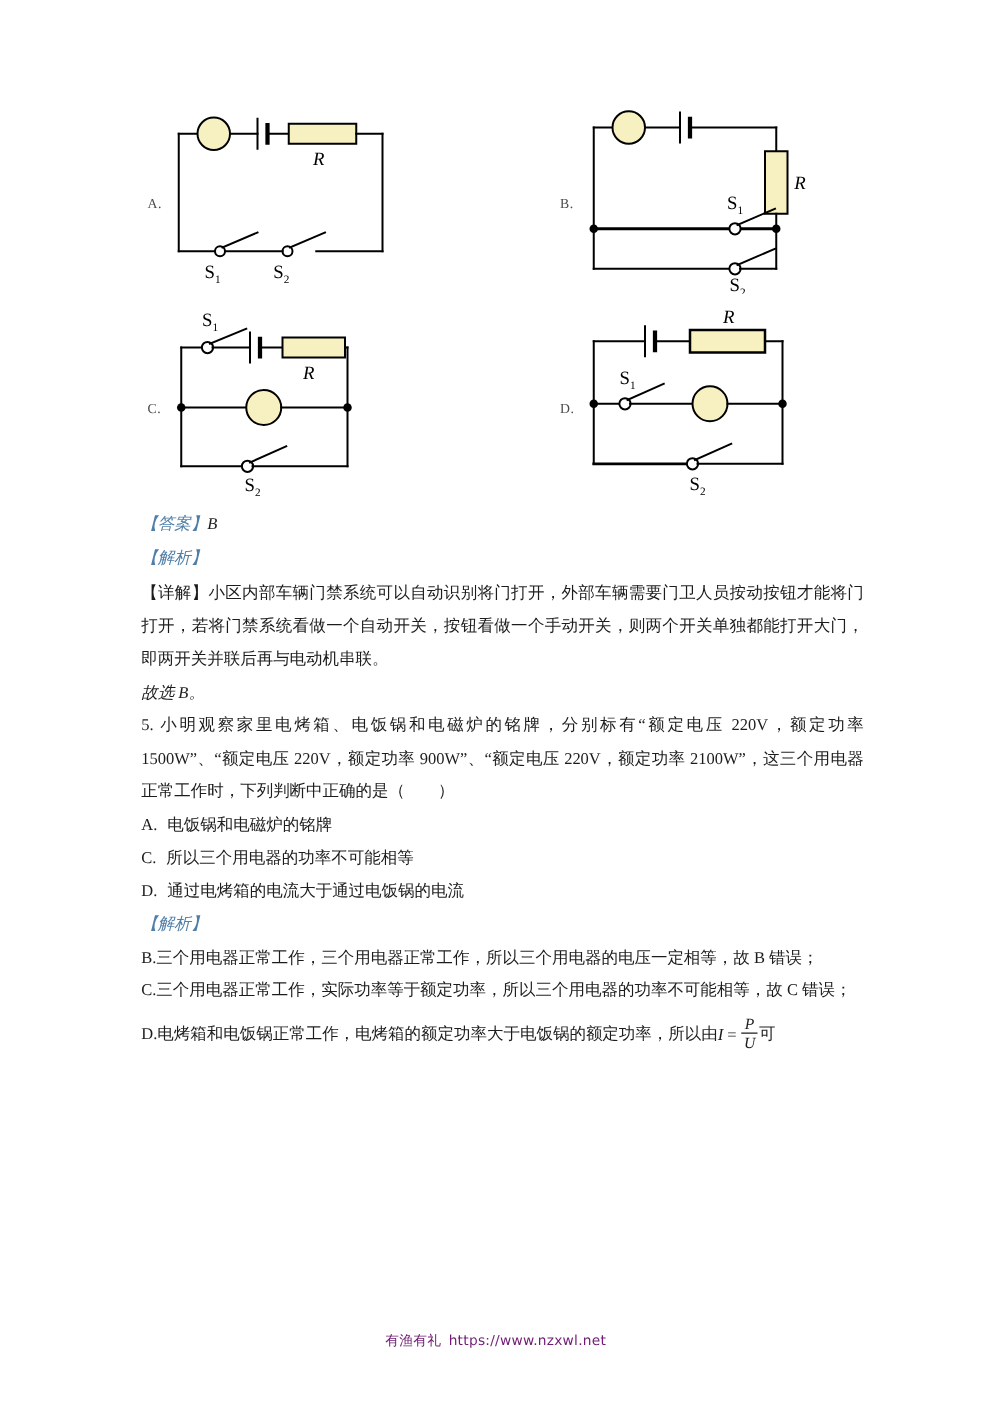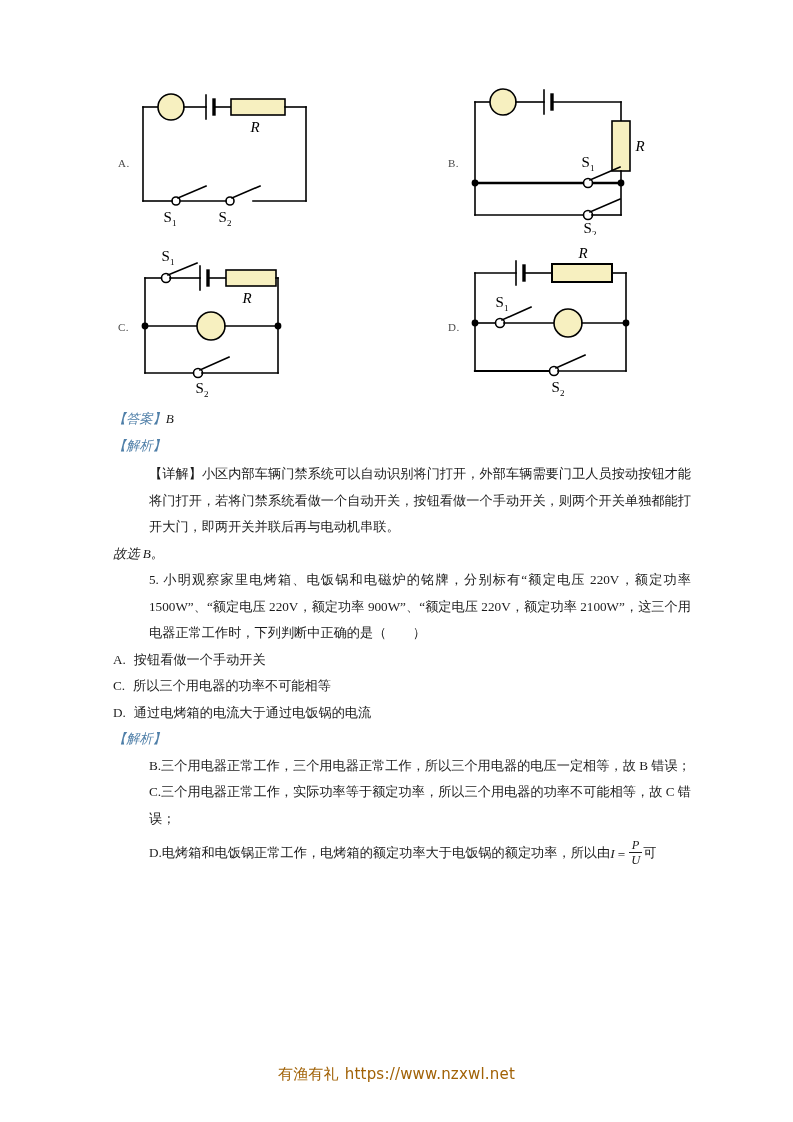--- a/index.html
+++ b/index.html
@@ -61,21 +61,20 @@
     color: #4f7fa8;
   }
 
   .para {
     font-size: 13.2px;
     line-height: 26.5px;
     color: #1c1c1c;
     text-align: justify;
     text-justify: inter-ideograph;
     font-family: "Liberation Serif", "DejaVu Serif", serif;
-    margin-left: 36px;
   }
 
   .mi {
     font-family: "Liberation Serif", "DejaVu Serif", serif;
     font-style: italic;
     font-size: 13.5px;
   }
   .eq {
     display: inline-block;
     vertical-align: middle;
@@ -102,22 +101,22 @@
   .opt .ltr { margin-right: 8px; }
 
   
   .footer {
     position: absolute;
     left: 0;
     top: 1065px;
     width: 793px;
     text-align: center;
     font-family: "DejaVu Sans", "Liberation Sans", sans-serif;
-    font-size: 15px;
-    color: #a16207;
+    font-size: 11px;
+    color: #701a75;
     letter-spacing: 0.2px;
   }
   .footer .wm-cn { margin-right: 6px; }
 </style>
 </head>
 <body>
 
 <div class="page">
 
   <div class="figures">
@@ -291,21 +290,21 @@
     </div>
 
     <div class="line">故选 B。</div>
 
     <div class="para">
       <span>5.</span>
       <span>小明观察家里电烤箱、电饭锅和电磁炉的铭牌，分别标有“额定电压 220V，额定功率 1500W”、“额定电压 220V，额定功率 900W”、“额定电压 220V，额定功率 2100W”，这三个用电器正常工作时，下列判断中正确的是（　　）</span>
     </div>
 
     <div class="opt">
-      <span class="ltr">A.</span><span>按钮看做一个手动开关</span>
+      <span class="ltr">A.</span><span>电饭锅和电磁炉的铭牌</span>
     </div>
     <div class="opt">
       <span class="ltr">C.</span><span>所以三个用电器的功率不可能相等</span>
     </div>
     <div class="opt">
       <span class="ltr">D.</span><span>通过电烤箱的电流大于通过电饭锅的电流</span>
     </div>
 
 
     <div class="line">

